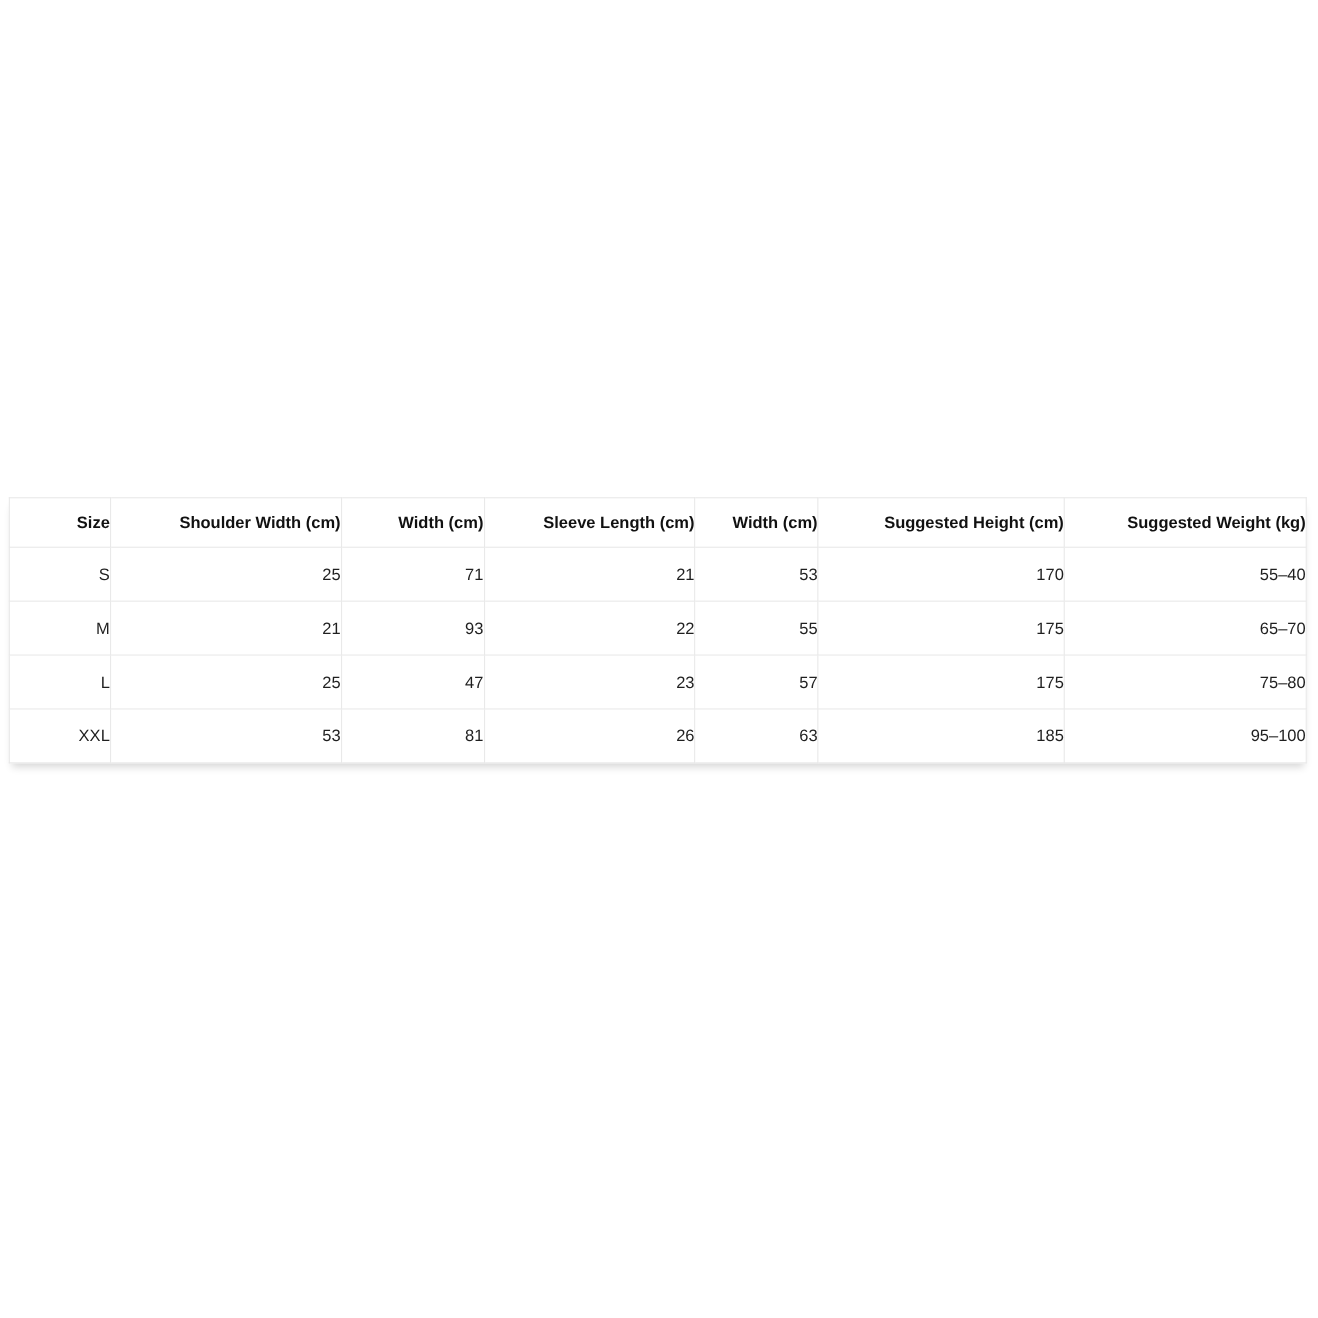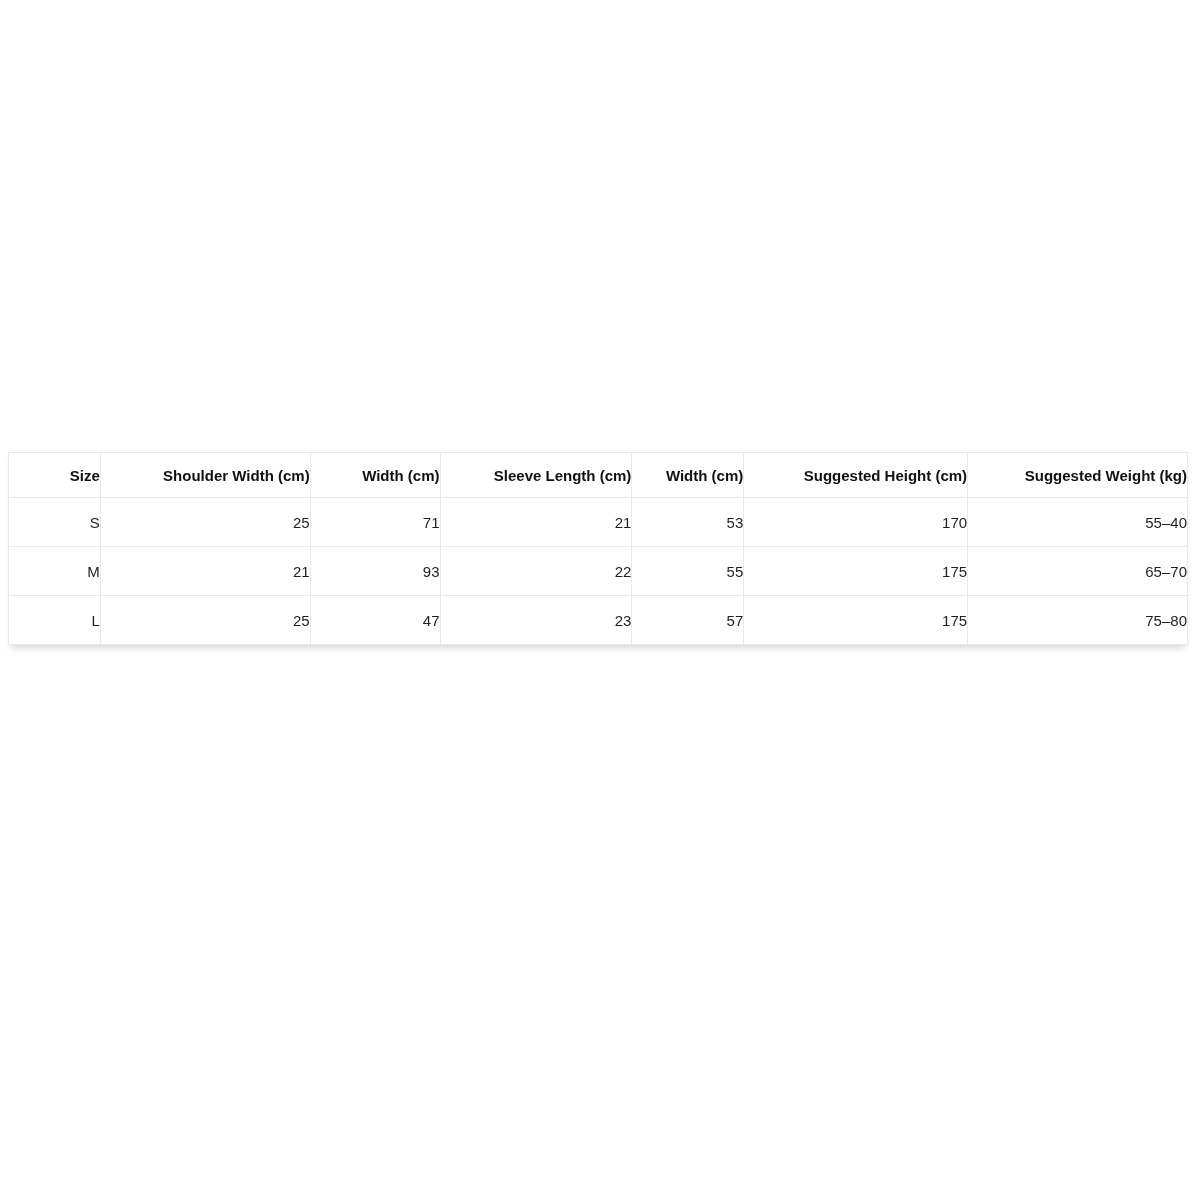--- a/index.html
+++ b/index.html
@@ -99,15 +99,24 @@
         </tr>
         <tr>
           <td>L</td>
           <td>25</td>
           <td>47</td>
           <td>23</td>
           <td>57</td>
           <td>175</td>
           <td>75–80</td>
         </tr>
+        <tr>
+          <td>XXL</td>
+          <td>53</td>
+          <td>81</td>
+          <td>26</td>
+          <td>63</td>
+          <td>185</td>
+          <td>95–100</td>
+        </tr>
       </tbody>
   </table>
 </div>
 
 </body></html>

